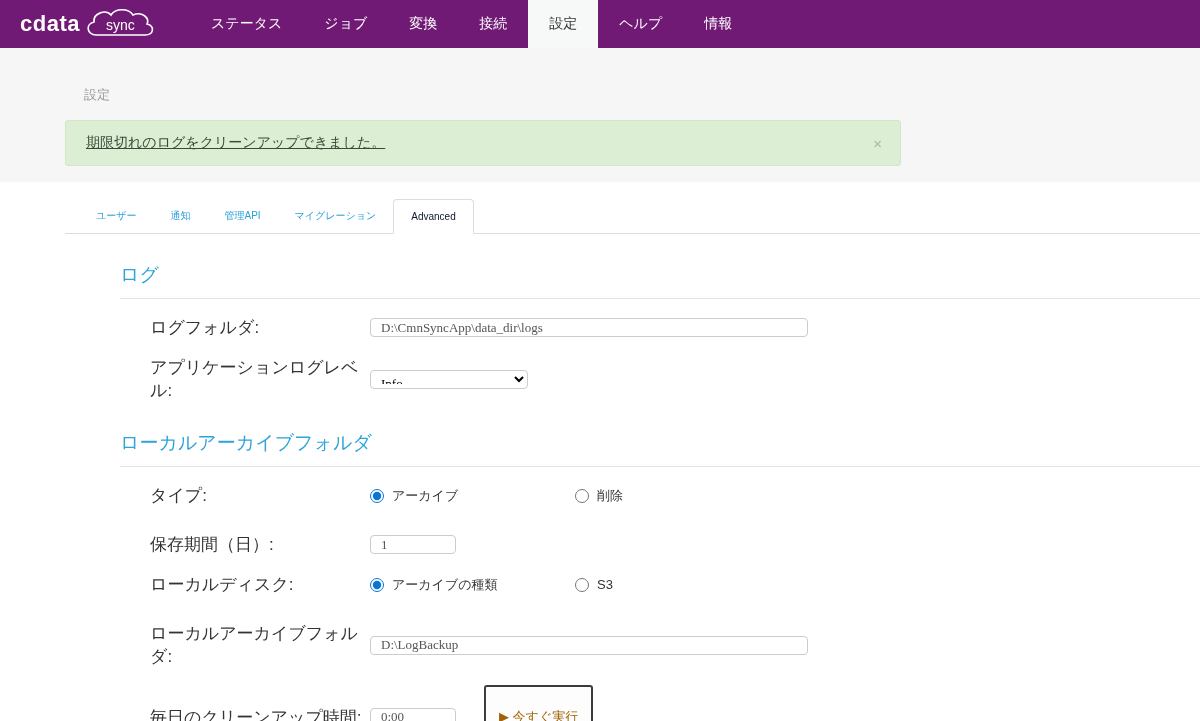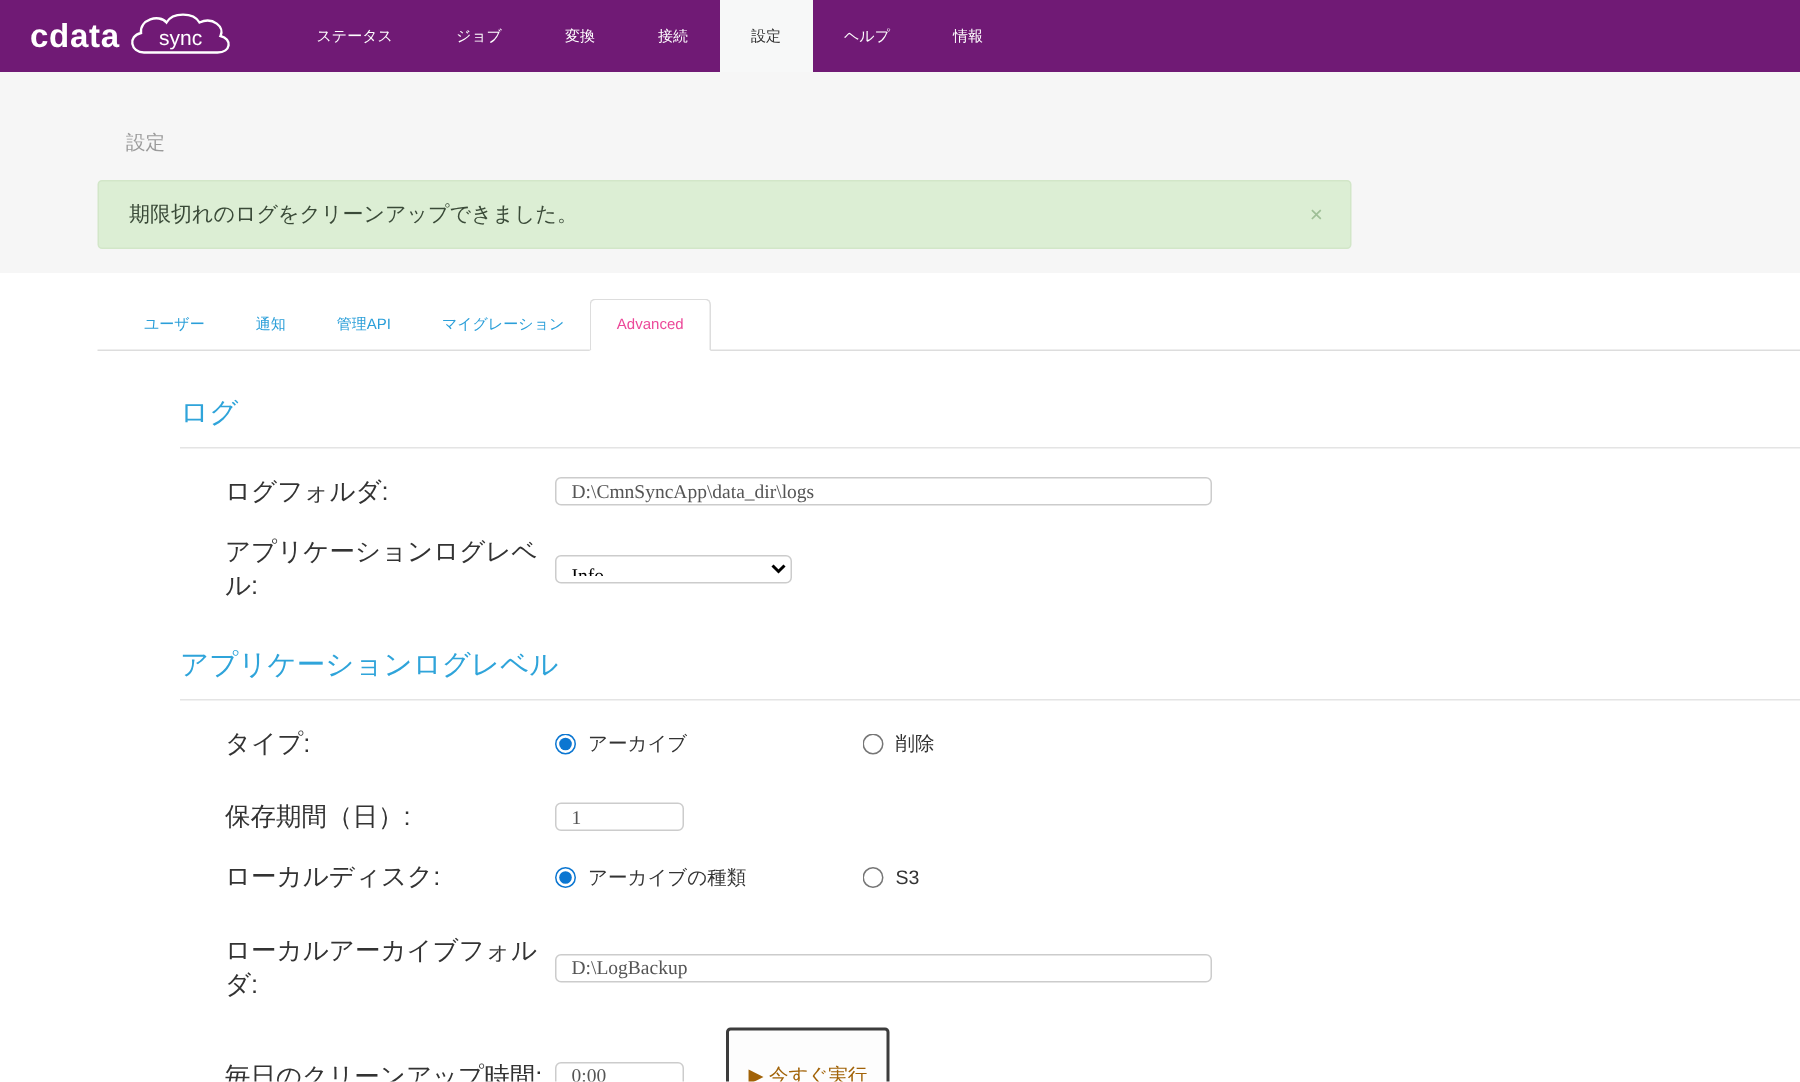--- a/index.html
+++ b/index.html
@@ -5,37 +5,37 @@
   * { margin:0; padding:0; box-sizing:border-box; }
   html,body { width:1200px; height:721px; overflow:hidden; background:#ffffff;
     font-family:"Liberation Sans","DejaVu Sans",sans-serif; }
 
   
   .header { height:48px; background:#701a75; display:flex; align-items:stretch; }
   .logo { display:flex; align-items:center; padding:0 18px 0 20px; margin-right:14px; color:#fff; cursor:pointer; }
   .logo-cdata { font-size:22px; font-weight:bold; letter-spacing:.5px; }
   .logo-cloud { margin-left:2px; }
   .nav { display:flex; align-items:stretch; }
-  .nav-item { display:flex; align-items:center; padding:0 21px; font-size:10px; color:#fff; cursor:pointer; white-space:nowrap;font-family:Liberation Serif, serif; }
+  .nav-item { display:flex; align-items:center; padding:0 21px; font-size:14px; color:#fff; cursor:pointer; white-space:nowrap;font-family:Liberation Serif, serif; }
   .nav-item.active { background:#f7f8f8; color:#333; }
 
   
   .subheader { background:#f6f6f6; padding:38px 0 16px 0; }
   .breadcrumb { color:#9a9a9a; font-size:13px; margin:0 0 16px 84px; }
   .alert { margin-left:65px; width:836px; height:46px; background:#dceed4; border:1px solid #d2e6c8;
     border-radius:3px; display:flex; align-items:center; padding:0 18px 0 20px; }
-  .alert-text { font-size:14px; color:#3a4a38; flex:1; }
+  .alert-text { font-size:14px; color:#3a4a38; flex:1;text-decoration:underline; }
   .alert-close { color:#9fbf97; font-size:15px; cursor:pointer; background:none; border:none; line-height:1; }
 
   
   .tabs { margin-left:65px; margin-top:16px; display:flex; align-items:flex-end;
     border-bottom:1px solid #dddddd; padding-left:14px; }
   .tab { padding:11px 17px; font-size:10px; color:#2b9fd9; cursor:pointer; margin-bottom:-1px; white-space:nowrap; }
   .tab.active { background:#ffffff; border:1px solid #dddddd; border-bottom:1px solid #ffffff;
-    border-radius:4px 4px 0 0; color:#ec4899; }
+    border-radius:4px 4px 0 0; color:#0f172a; }
 
   
   .content { margin-left:120px; padding-top:28px; }
   .section-title { color:#2fa4da; font-size:19px; font-weight:normal; padding-bottom:10px;
     border-bottom:1px solid #e4e4e4; }
   .form { padding:17px 0 6px 30px; }
   .row { display:flex; align-items:center; }
   .row-pad { margin-bottom:17px; }
   .row-pad-lg { margin-bottom:26px; }
   .field-label { width:220px; font-size:17px; font-weight:normal; color:#333; flex:none; }
@@ -99,21 +99,21 @@
       <input type="text" class="text-input input-wide" value="D:\CmnSyncApp\data_dir\logs" style="">
     </div>
     <div class="row">
       <label class="field-label">アプリケーションログレベル:</label>
       <select class="text-input">
         <option>Info</option>
       </select>
     </div>
   </div>
 
-  <h2 class="section-title section-gap">アプリケーションログレベル</h2>
+  <h2 class="section-title section-gap">ローカルアーカイブフォルダ</h2>
   <div class="form">
 
     <div class="row row-pad-lg">
       <label class="field-label">タイプ:</label>
       <label class="radio-option first">
         <input type="radio" name="cleanup-type" checked="" style="">
         <span>アーカイブ</span>
       </label>
       <label class="radio-option">
         <input type="radio" name="cleanup-type" style="">

